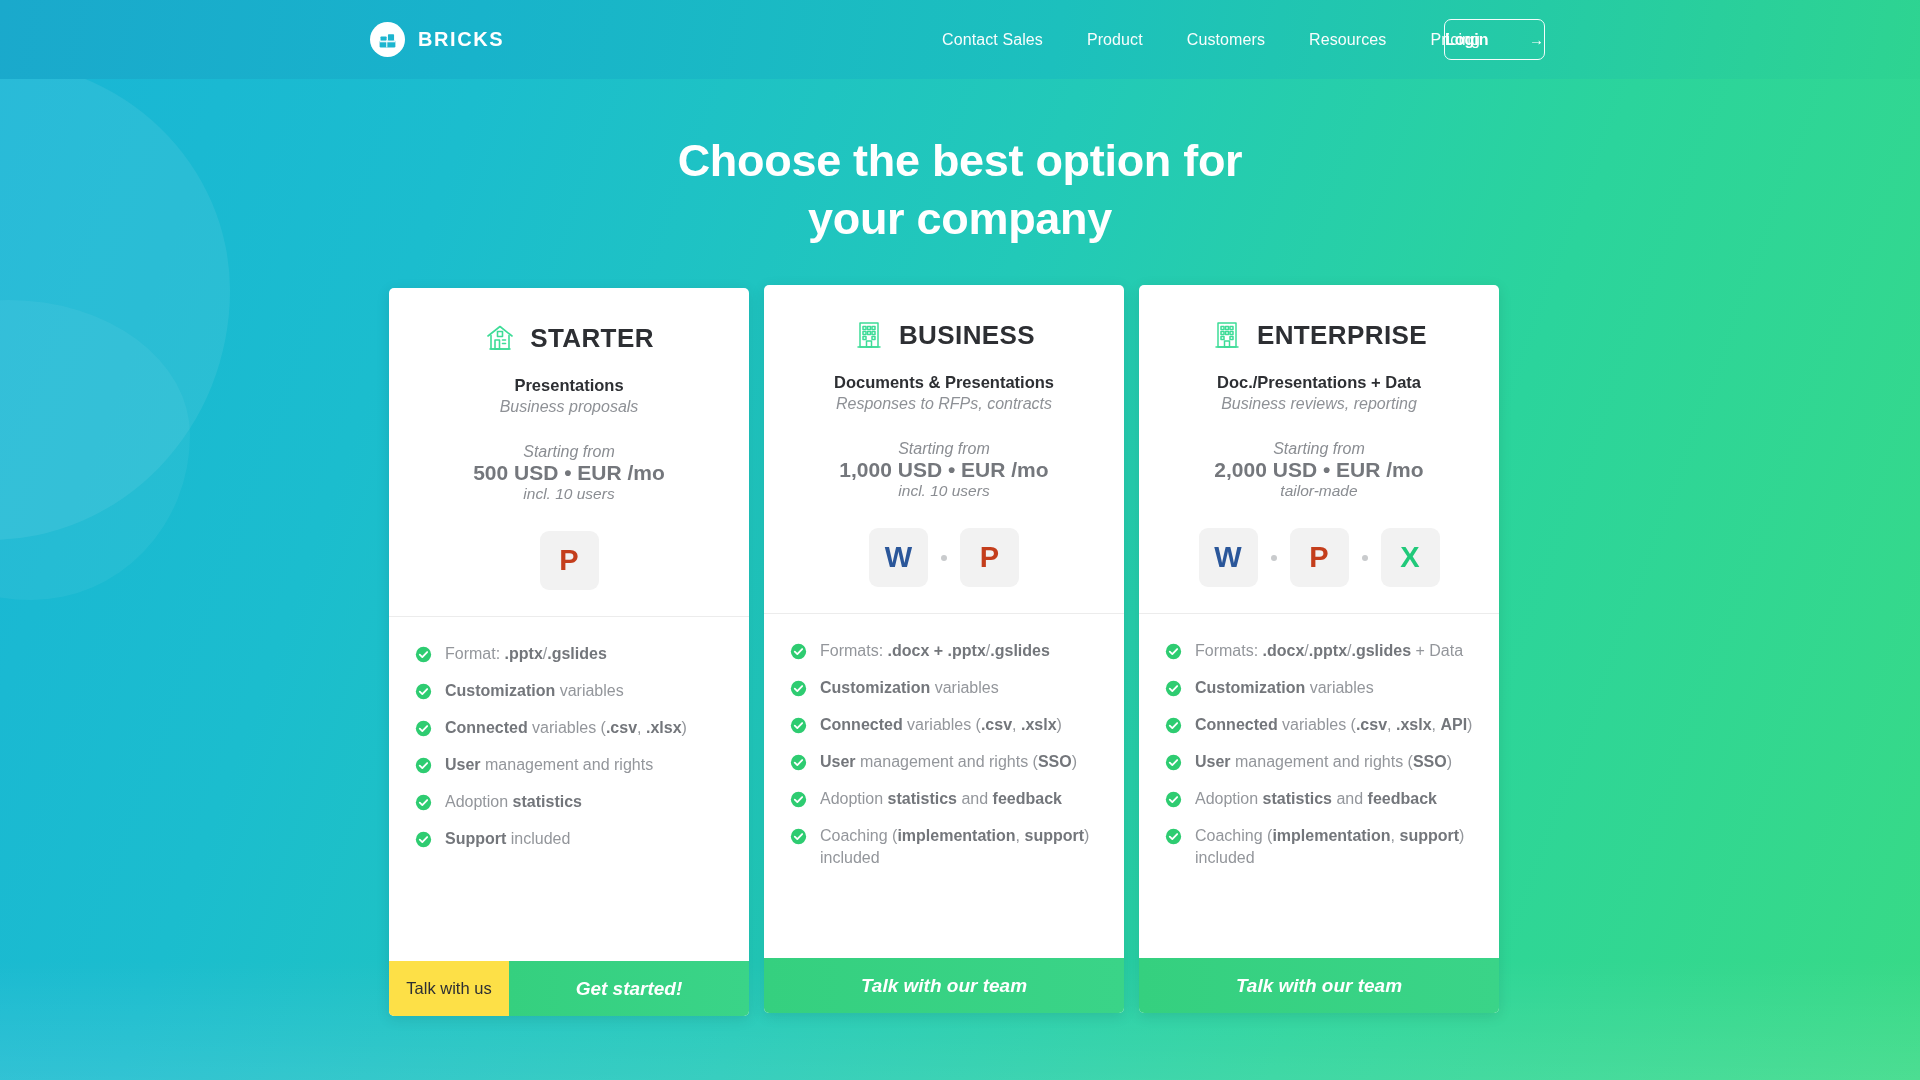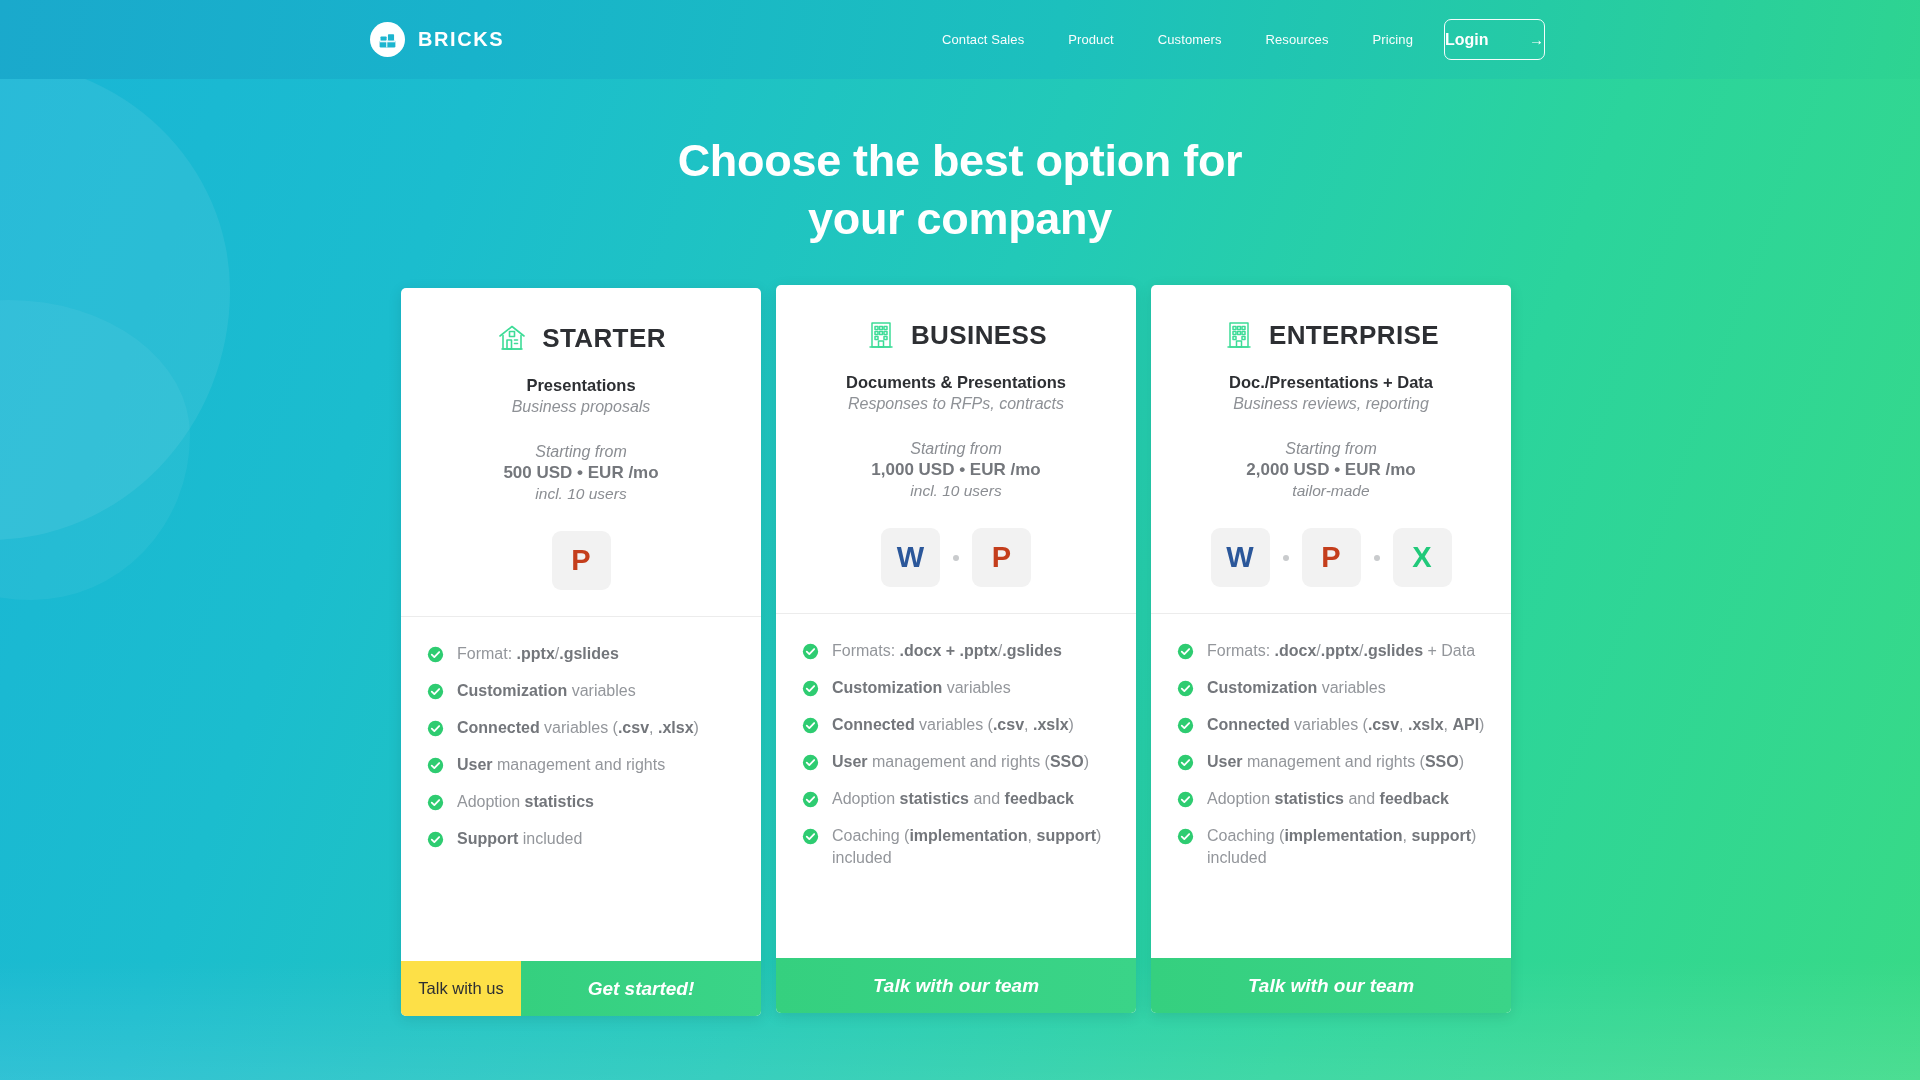--- a/index.html
+++ b/index.html
@@ -92,21 +92,21 @@
 
   .nav {
     position: absolute;
     left: 920px;
     display: flex;
     align-items: center;
     gap: 0px;
   }
   .nav-item {
     color: #ffffff;
-    font-size: 13px;
+    font-size: 16px;
     padding: 8px 22px;
     text-decoration: none;
     white-space: nowrap;
     letter-spacing: 0.1px;
     opacity: 0.97;
   }
   .login-btn {
     position: absolute;
     left: 1444px;
     width: 101px;
@@ -138,21 +138,21 @@
     font-weight: bold;
     line-height: 58px;
     letter-spacing: -0.3px;
     z-index: 3;
   }
 
   
   .cards {
     position: absolute;
     top: 288px;
-    left: 401px;
+    left: 389px;
     width: 1172px;
     display: flex;
     align-items: flex-start;
     gap: 15px;
     z-index: 4;
   }
   .card {
     width: 360px;
     background: #ffffff;
     border-radius: 5px;
@@ -206,21 +206,21 @@
     text-align: center;
     line-height: 21px;
   }
   .price-from {
     font-size: 16px;
     font-style: italic;
     color: #8a8d92;
     display: block;
   }
   .price-main {
-    font-size: 17px;
+    font-size: 21px;
     font-weight: bold;
     color: #74777c;
     display: block;
   }
   .price-note {
     font-size: 15.5px;
     font-style: italic;
     color: #8a8d92;
     display: block;
   }

